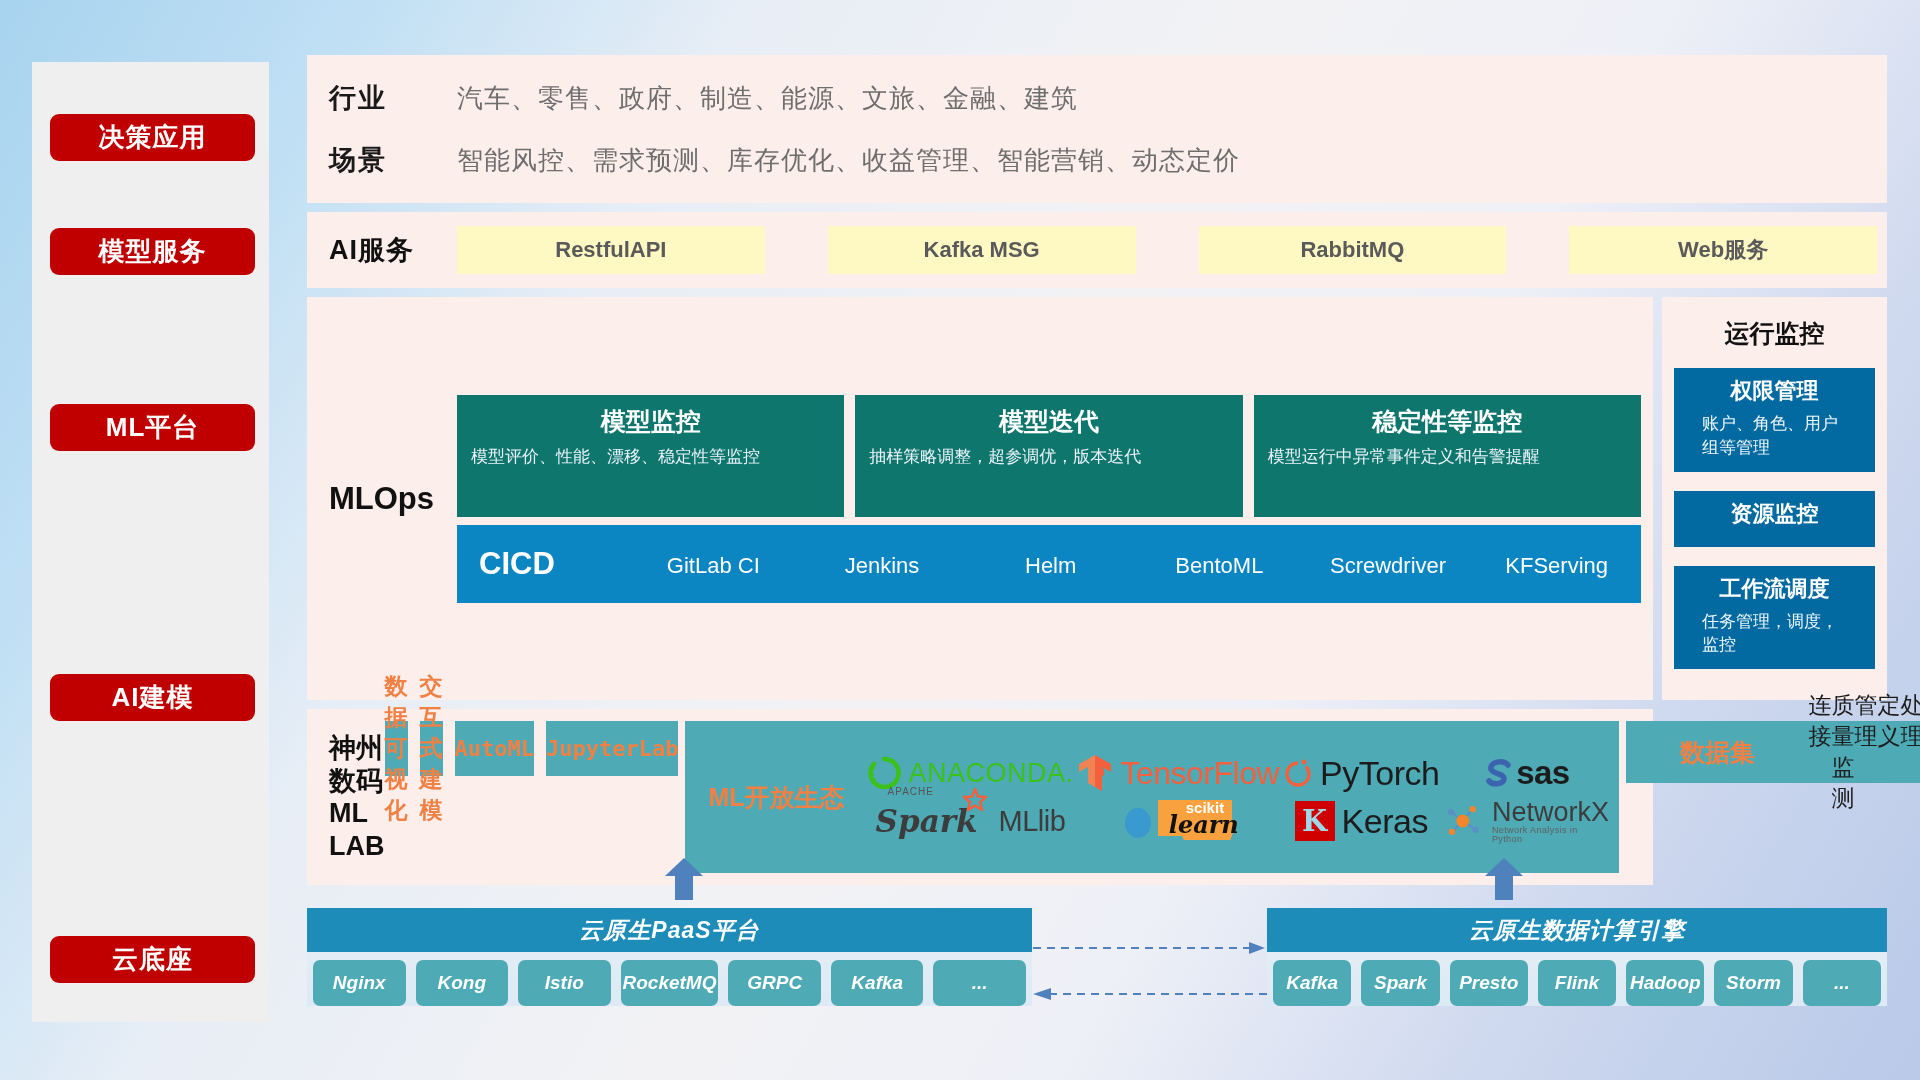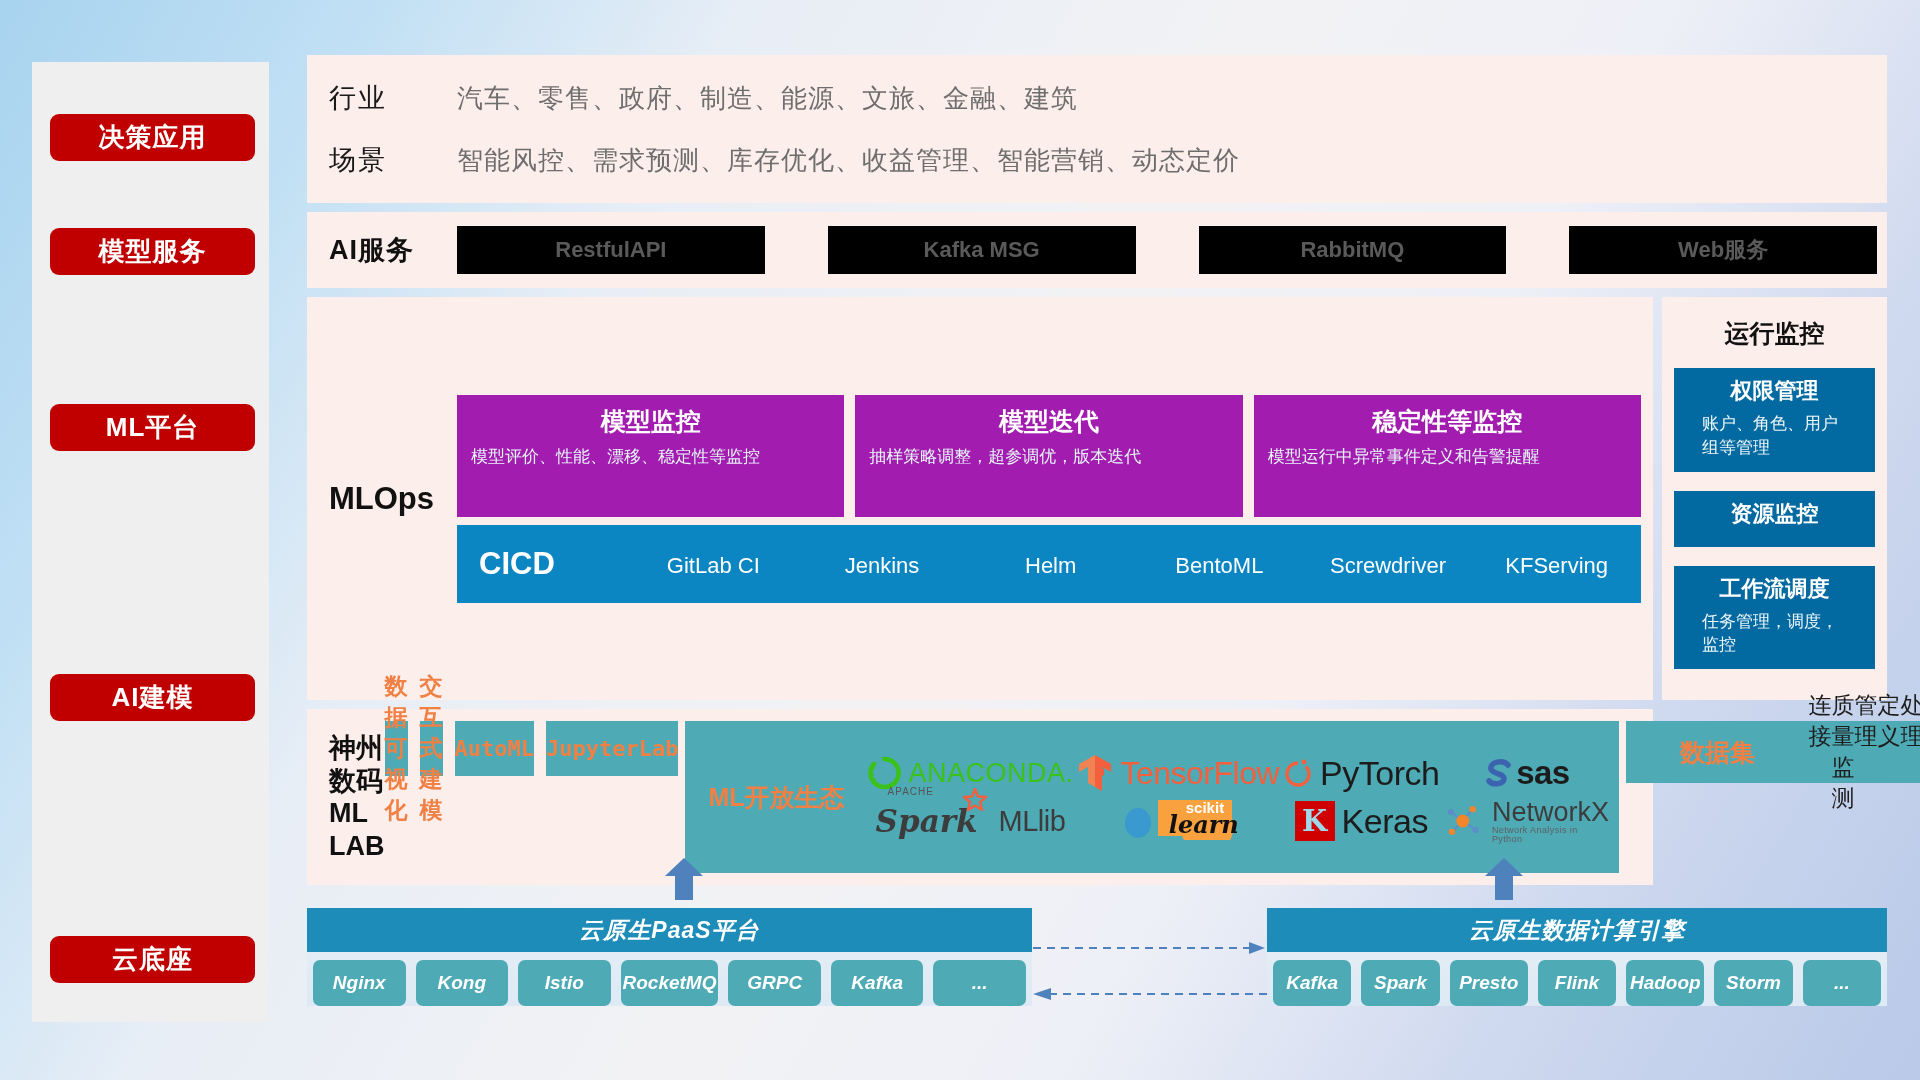--- a/index.html
+++ b/index.html
@@ -34,50 +34,50 @@
   .band {
     background: #fceeeb;
     display: flex; align-items: center;
     margin-bottom: 9px;
   }
 
   
   #band-decision { height: 148px; padding: 0 0 0 22px; }
   .kv-row { display: flex; align-items: center; height: 62px; }
   .kv-key {
-    width: 128px; font-size: 27px; font-weight: normal; color: #1a1a1a;
+    width: 128px; font-size: 27px; font-weight: bold; color: #1a1a1a;
     letter-spacing: 2px;
   }
   .kv-val { font-size: 26px; color: #6e6e6e; letter-spacing: 1px; }
 
   
   #band-service { height: 76px; padding-left: 22px; }
   #band-service .sec-label {
     width: 128px; font-size: 27px; font-weight: bold; color: #111; letter-spacing: 1px;
   }
   #svc-boxes { flex: 1; display: flex; gap: 63px; padding-right: 10px; }
   .svc-box {
-    flex: 1; height: 48px; background: #000000;
+    flex: 1; height: 48px; background: #fef9c3;
     display: flex; align-items: center; justify-content: center;
     font-size: 22px; font-weight: bold; color: #5a5a5a;
   }
 
   
   #row-mlplat { display: flex; gap: 9px; margin-bottom: 9px; }
   #band-mlops {
     background: #fceeeb; width: 1346px; padding: 14px 12px 14px 22px;
     display: flex; align-items: center;
   }
   #band-mlops .sec-label {
     width: 128px; font-size: 31px; font-weight: bold; color: #111;
   }
   #mlops-right { flex: 1; display: flex; flex-direction: column; gap: 8px; }
   #mlops-cards { display: flex; gap: 11px; }
   .mlops-card {
-    flex: 1; background: #a21caf; color: #fff; padding: 10px 14px 12px;
+    flex: 1; background: #0f766e; color: #fff; padding: 10px 14px 12px;
     min-height: 122px;
   }
   .mlops-card .t {
     font-size: 25px; font-weight: bold; text-align: center; margin-bottom: 7px;
   }
   .mlops-card .d { font-size: 17px; line-height: 1.45; color: #e9f4fa; }
 
   #cicd-bar {
     background: #0b86c3; height: 78px; display: flex; align-items: center;
     overflow: hidden; padding-left: 22px;

